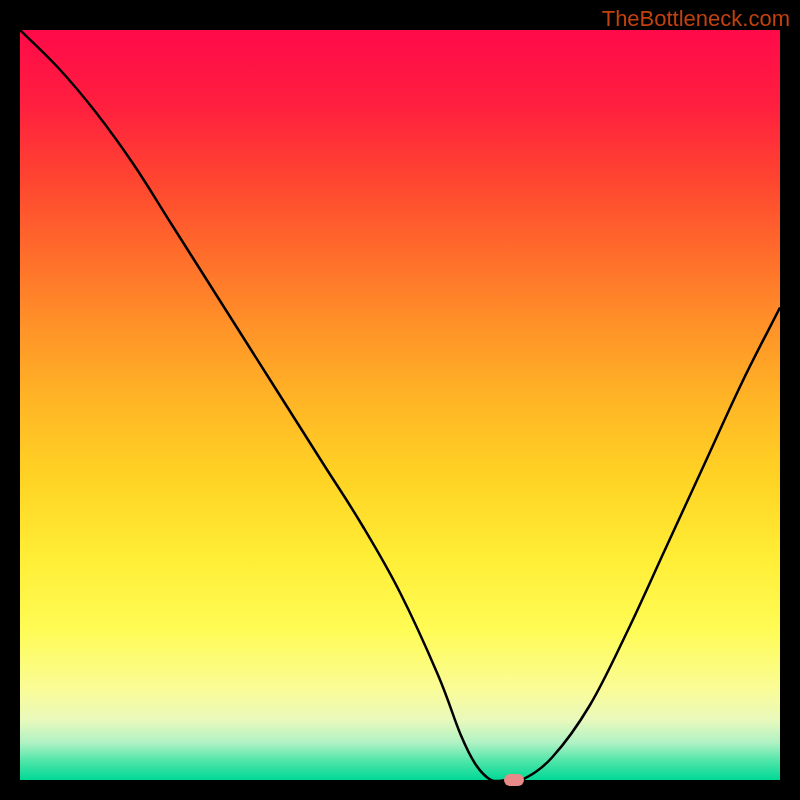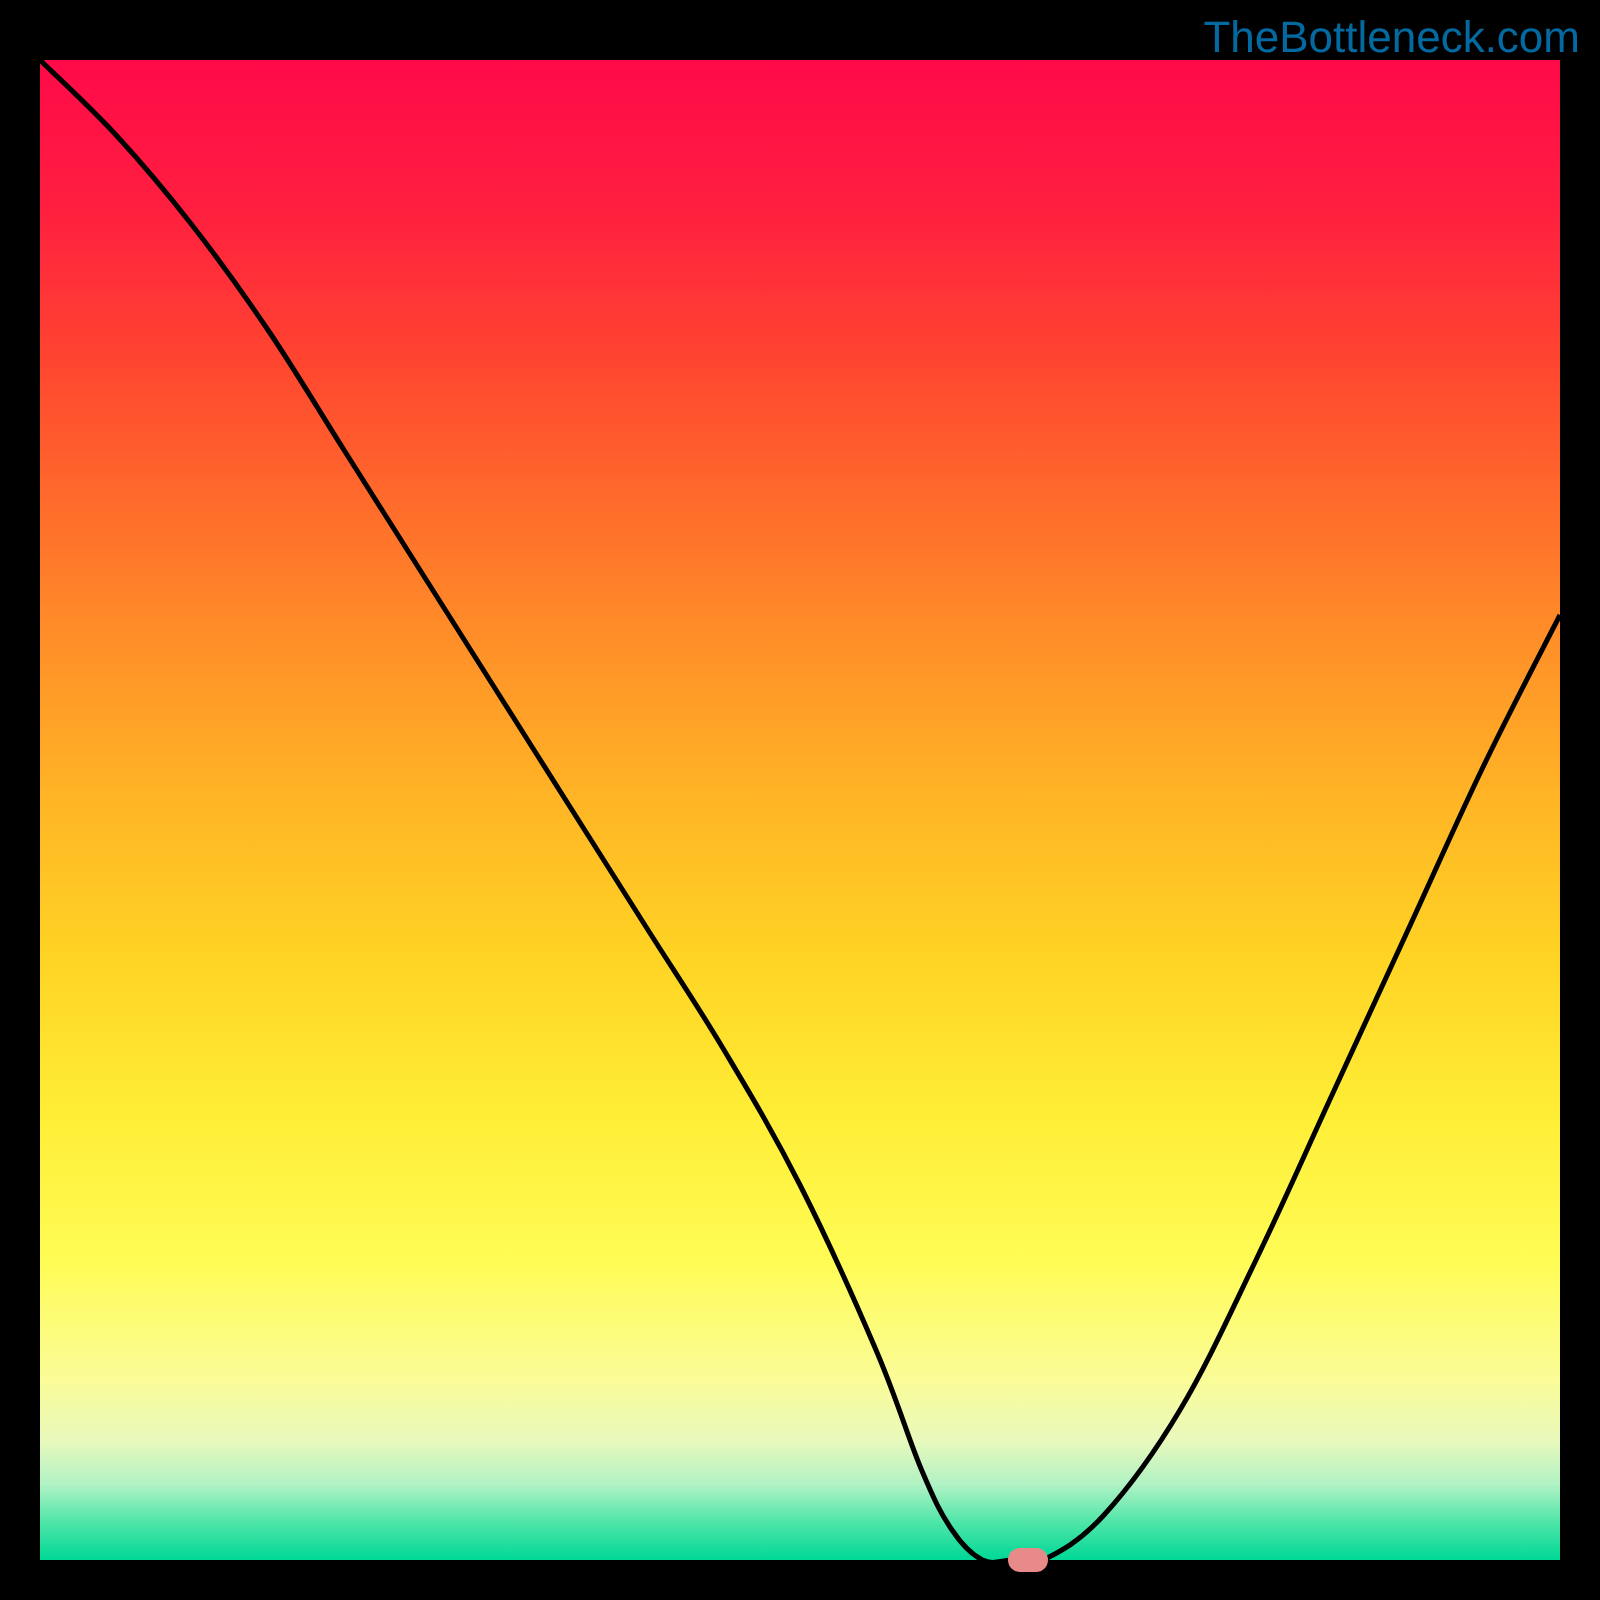--- a/index.html
+++ b/index.html
@@ -8,21 +8,21 @@
     width: 800px;
     height: 800px;
     background: #000;
     position: relative;
     font-family: Arial, sans-serif;
   }
   .watermark {
     position: absolute;
     top: 6px;
     right: 10px;
-    color: #0369a1;
+    color: #c2410c;
     font-size: 22px;
     font-weight: 500;
     z-index: 10;
   }
   .chart-area {
     position: absolute;
     left: 20px;
     top: 30px;
     width: 760px;
     height: 750px;

